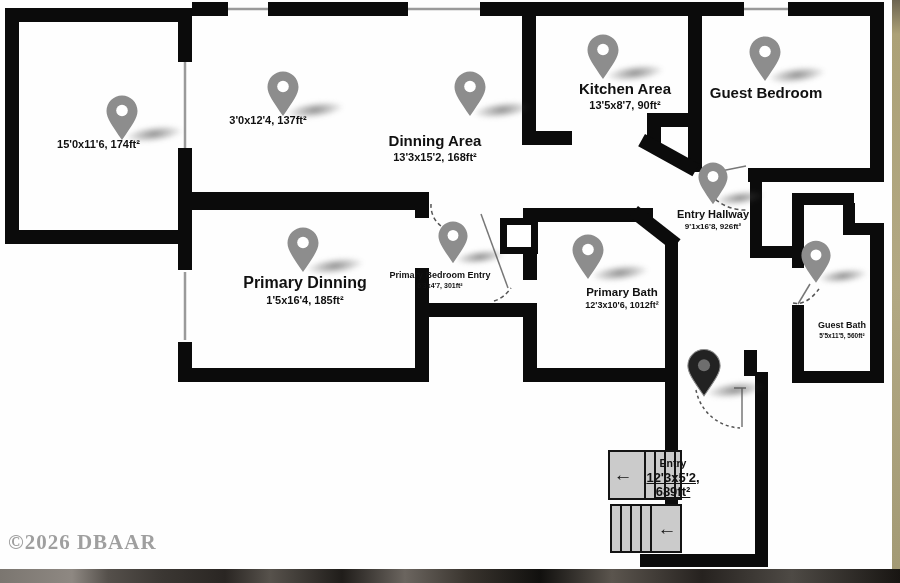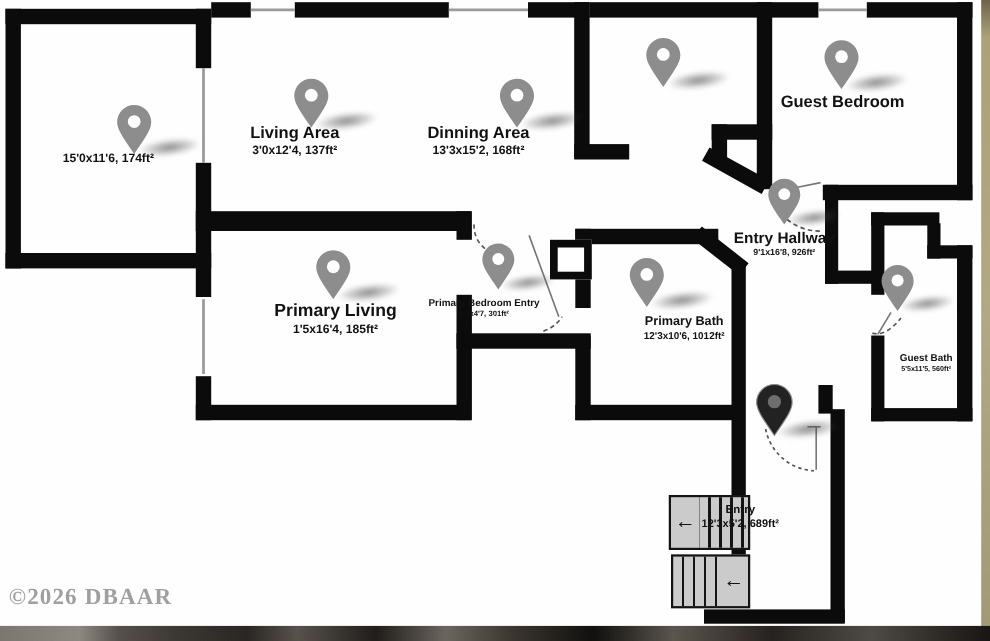--- a/index.html
+++ b/index.html
@@ -12,24 +12,24 @@
   .pin-group{position:absolute;width:80px;height:60px;}
   .pin{position:absolute;left:0;top:0;}
   .pin-shadow{position:absolute;left:20px;top:32px;width:58px;height:16px;border-radius:50%;
       background:radial-gradient(closest-side,rgba(70,70,70,.62),rgba(70,70,70,0));
       filter:blur(2px);transform:rotate(-7deg);}
   .room{position:absolute;text-align:center;color:#111;}
   .rname{font-weight:bold;font-size:15px;line-height:1.15;}
   .rdims{font-weight:bold;font-size:11px;margin-top:2px;line-height:1.1;}
   .r-primary .rname{font-size:16px;}
   .r-bath .rname{font-size:11.5px;} .r-bath .rdims{font-size:9px;}
-  .r-hall .rname{font-size:14px;} .r-hall .rdims{font-size:8px;}
+  .r-hall .rname{font-size:11px;} .r-hall .rdims{font-size:8px;}
   .r-pbe  .rname{font-size:9px;}    .r-pbe  .rdims{font-size:7px;}
   .r-gbath .rname{font-size:9px;}   .r-gbath .rdims{font-size:6.5px;}
-  .r-entry .rname{font-size:10.5px;}.r-entry .rdims{font-size:10px;}
+  .r-entry .rname{font-size:10.5px;}.r-entry .rdims{font-size:13px;text-decoration:underline;}
   .stairs{position:absolute;background:#cbcbcb;border:2px solid #141414;box-sizing:border-box;display:flex;}
   .treads{height:100%;background:repeating-linear-gradient(90deg,transparent 0 8px,#141414 8px 10px);}
   .arrow-cell{height:100%;display:flex;align-items:center;justify-content:center;
       font-size:19px;color:#141414;font-weight:bold;}
   .watermark{position:absolute;left:8px;top:530px;font-family:"Liberation Serif","DejaVu Serif",serif;
       font-size:21px;letter-spacing:1px;color:#8f8f8f;font-weight:bold;opacity:.85;}
   .tan-strip{position:absolute;right:0;top:0;width:8px;height:570px;
       background:linear-gradient(180deg,#6d6450 0%,#aca177 6%,#b2a883 50%,#a39a75 100%);}
   .photo-strip{position:absolute;left:0;top:569px;width:900px;height:14px;
       background:linear-gradient(90deg,#7b7670 0%,#8e8882 8%,#55504b 12%,#3b3733 18%,#2a2623 25%,
@@ -203,36 +203,39 @@
     <svg class="pin" width="36" height="50" viewBox="0 0 34 48">
         <path d="M17 1.5C8.5 1.5 1.5 8.5 1.5 17 1.5 24 7 31.5 17 46 27 31.5 32.5 24 32.5 17 32.5 8.5 25.5 1.5 17 1.5Z" fill="#222" stroke="#8d8d8d" stroke-width="1"></path>
         <circle cx="17" cy="16.5" r="5.8" fill="#6e6e6e"></circle>
       </svg>
   </div>
 
   <div class="room" style="left:16px;top:136px;width:165px">
     <div class="rdims">15'0x11'6, 174ft²</div>
   </div>
   <div class="room" style="left:188px;top:112px;width:160px">
-    <div class="rname">Living Area</div>
     <div class="rdims">3'0x12'4, 137ft²</div>
   </div>
-  <div class="room" style="left:355px;top:112px;width:160px">
+  <div class="room" style="left:355px;top:132px;width:160px">
     <div class="rname">Dinning Area</div>
     <div class="rdims">13'3x15'2, 168ft²</div>
+  </div>
+  <div class="room" style="left:545px;top:80px;width:160px">
+    <div class="rname">Kitchen Area</div>
+    <div class="rdims">13'5x8'7, 90ft²</div>
   </div>
   <div class="room" style="left:676px;top:84px;width:180px">
     <div class="rname">Guest Bedroom</div>
   </div>
   <div class="room r-hall" style="left:653px;top:208px;width:120px">
     <div class="rname">Entry Hallway</div>
     <div class="rdims">9'1x16'8, 926ft²</div>
   </div>
   <div class="room r-primary" style="left:210px;top:274px;width:190px">
-    <div class="rname">Primary Living</div>
+    <div class="rname">Primary Dinning</div>
     <div class="rdims">1'5x16'4, 185ft²</div>
   </div>
   <div class="room r-pbe" style="left:365px;top:270px;width:150px">
     <div class="rname">Primary Bedroom Entry</div>
     <div class="rdims">6'3x4'7, 301ft²</div>
   </div>
   <div class="room r-bath" style="left:552px;top:286px;width:140px">
     <div class="rname">Primary Bath</div>
     <div class="rdims">12'3x10'6, 1012ft²</div>
   </div>

